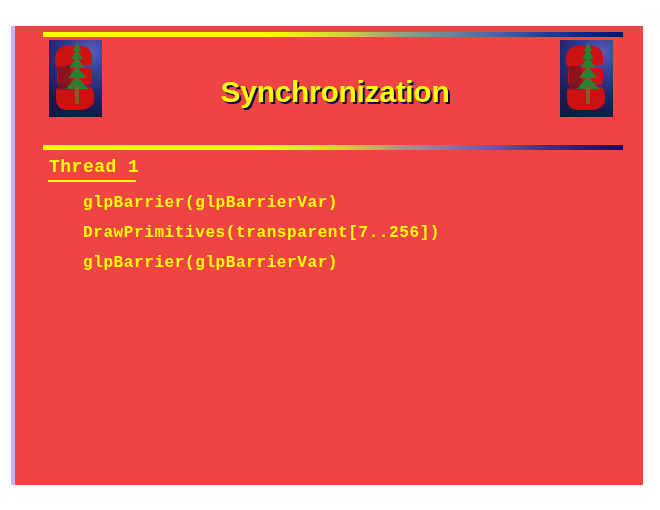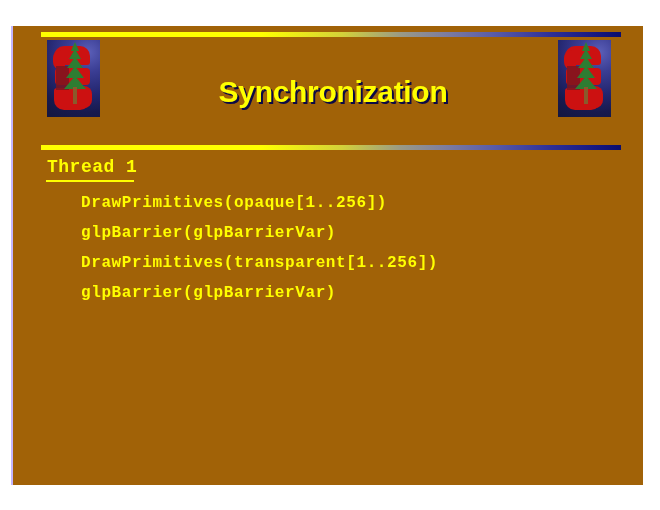--- a/index.html
+++ b/index.html
@@ -23,23 +23,23 @@
     background: #ffffff;
   }
 
   
   #slide {
     position: absolute;
     left: 11px;
     top: 26px;
     width: 632px;
     height: 459px;
-    background: #a16207;
+    background: #ef4444;
     box-sizing: border-box;
-    border-left: 2px solid #c4b5fd;
+    border-left: 4px solid #c4b5fd;
     overflow: hidden;
   }
 
   
   #title-band {
     position: absolute;
     left: 0;
     top: 0;
     width: 632px;
     height: 126px;
@@ -251,22 +251,21 @@
 
       <div class="rule-bar" id="rule-bottom"></div>
     </div>
 
     <div id="body-area">
 
       <div id="thread-heading">Thread 1</div>
       <div id="thread-underline"></div>
 
       <div id="code-block">
-        <div class="code-line">DrawPrimitives(opaque[1..256])</div>
         <div class="code-line">glpBarrier(glpBarrierVar)</div>
-        <div class="code-line">DrawPrimitives(transparent[1..256])</div>
+        <div class="code-line">DrawPrimitives(transparent[7..256])</div>
         <div class="code-line">glpBarrier(glpBarrierVar)</div>
       </div>
 
     </div>
 
   </div>
 </div>
 
 </body></html>

